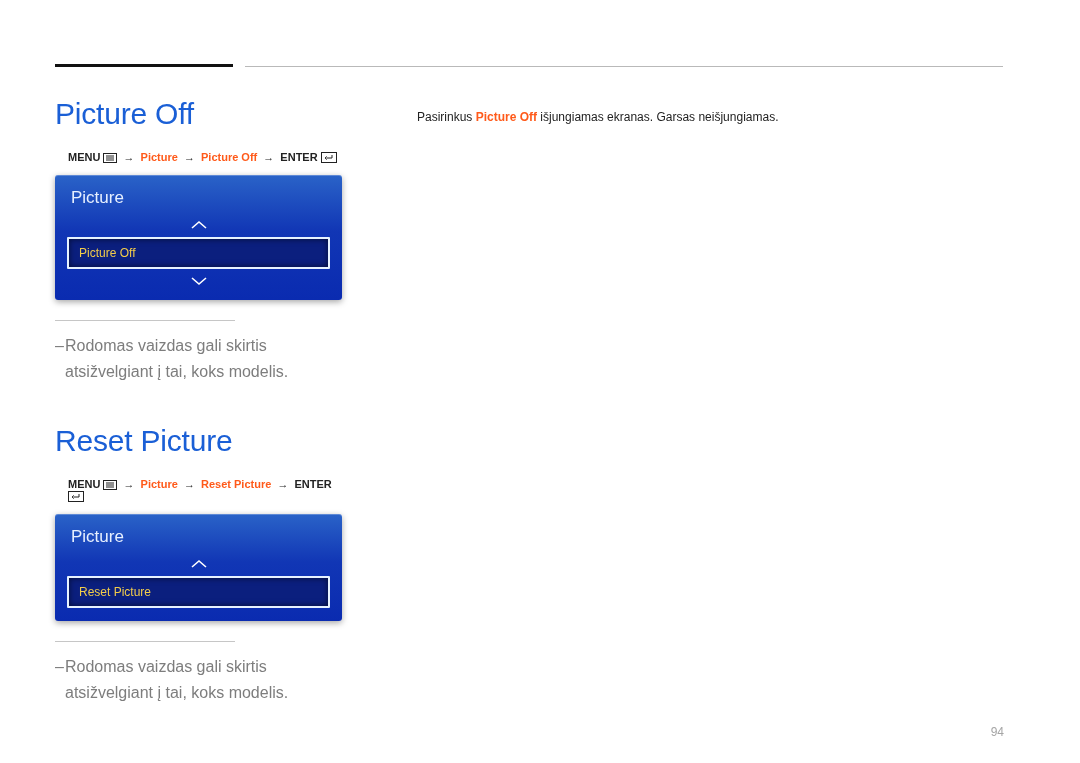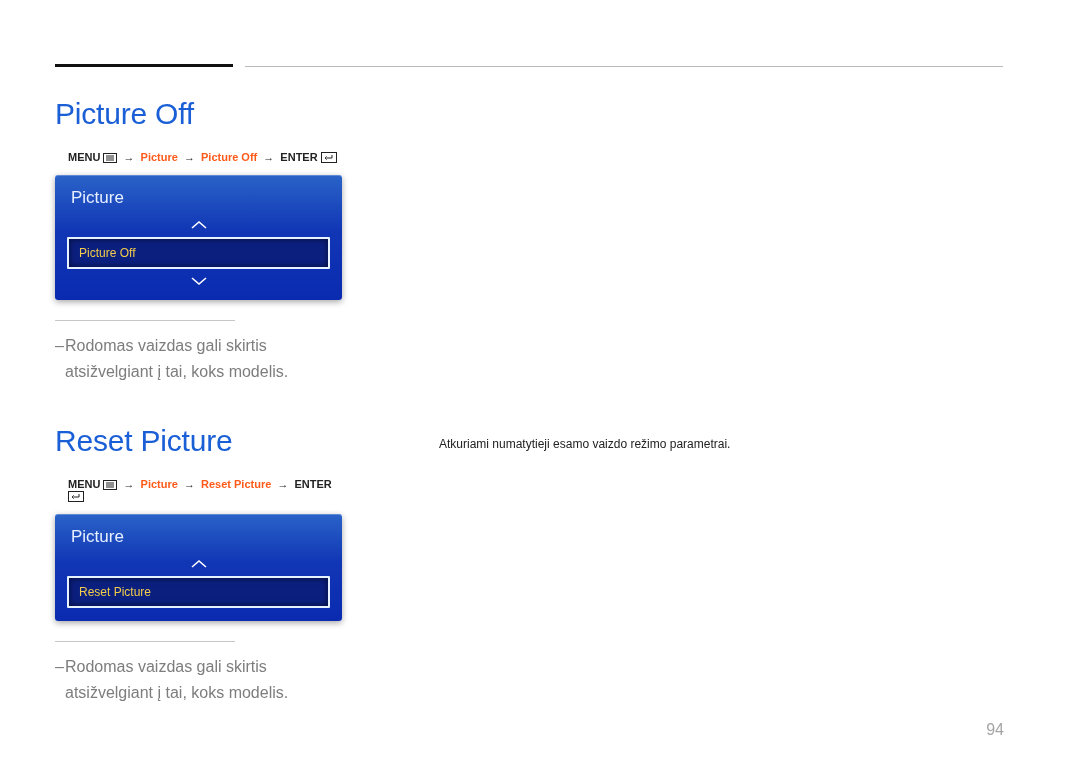--- a/index.html
+++ b/index.html
@@ -25,21 +25,21 @@
     border-top: 1px solid #b9b9b9;
   }
   .top-rule-thick {
     position: absolute;
     left: 0; top: -2px;
     width: 178px;
     border-top: 3px solid #111;
   }
   .columns {
     display: flex;
-    gap: 94px;
+    gap: 72px;
   }
   .left {
     width: 290px;
     flex-shrink: 0;
   }
   .right {
     flex: 1;
     margin-top: 10px;
     font-size: 12px;
     line-height: 1.8;
@@ -118,21 +118,21 @@
     position: absolute;
     left: 0;
   }
 
   .desc .hl { color: #ff5a1a; font-weight: 600; }
 
   .page-number {
     position: absolute;
     right: 76px;
     bottom: 24px;
-    font-size: 16px;
+    font-size: 12px;
     color: #a5a5a5;
     font-weight: 300;
   }
 </style>
 </head>
 <body>
 
 <div class="page">
   <div class="top-rule">
     <div class="top-rule-thick"></div>
@@ -180,20 +180,25 @@
             <svg width="18" height="10" viewBox="0 0 18 10">
                 <path d="M2 2 L9 8 L16 2" fill="none" stroke="#fff" stroke-width="1.6"></path>
               </svg>
           </div>
         </div>
 
         <hr class="note-rule">
         <div class="note">Rodomas vaizdas gali skirtis atsižvelgiant į tai, koks modelis.</div>
       </div>
 
+      <div class="right">
+        <p class="desc">
+          <span>Pasirinkus </span><span class="hl">Picture Off</span><span> išjungiamas ekranas. Garsas neišjungiamas.</span>
+        </p>
+      </div>
     </div>
   </div>
 
   <div class="section">
     <div class="columns">
       <div class="left">
         <h1>Reset Picture</h1>
 
         <div class="breadcrumb">
           <span>MENU</span>
@@ -226,21 +231,18 @@
                 <path d="M2 8 L9 2 L16 8" fill="none" stroke="#fff" stroke-width="1.6"></path>
               </svg>
           </div>
           <div class="panel-item">Reset Picture</div>
         </div>
 
         <hr class="note-rule">
         <div class="note">Rodomas vaizdas gali skirtis atsižvelgiant į tai, koks modelis.</div>
       </div>
 
-      <div class="right">
-        <p class="desc">Atkuriami numatytieji esamo vaizdo režimo parametrai.</p>
-      </div>
     </div>
   </div>
 
 </div>
 
 <div class="page-number">94</div>
 
 </body></html>

